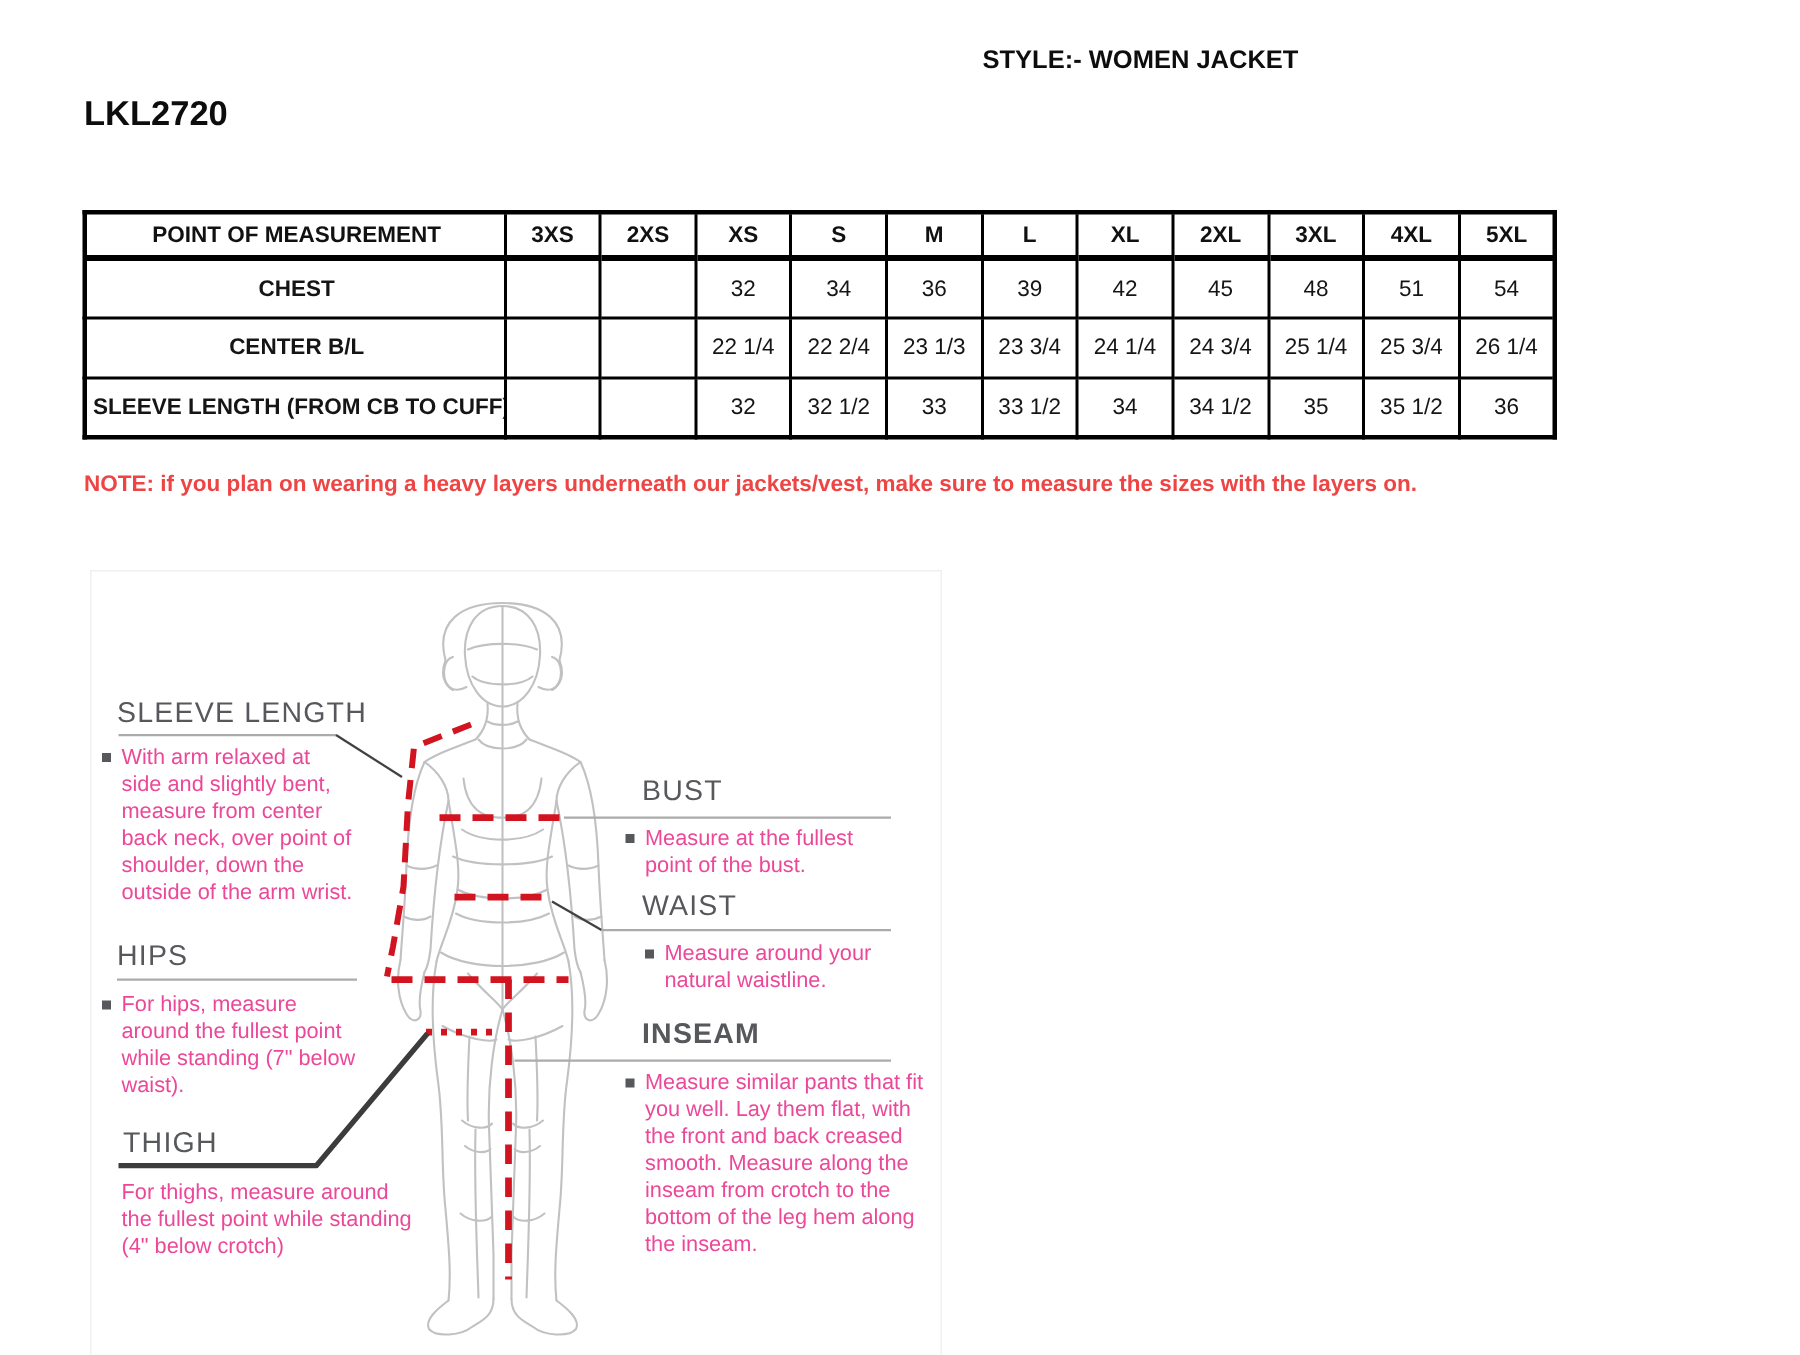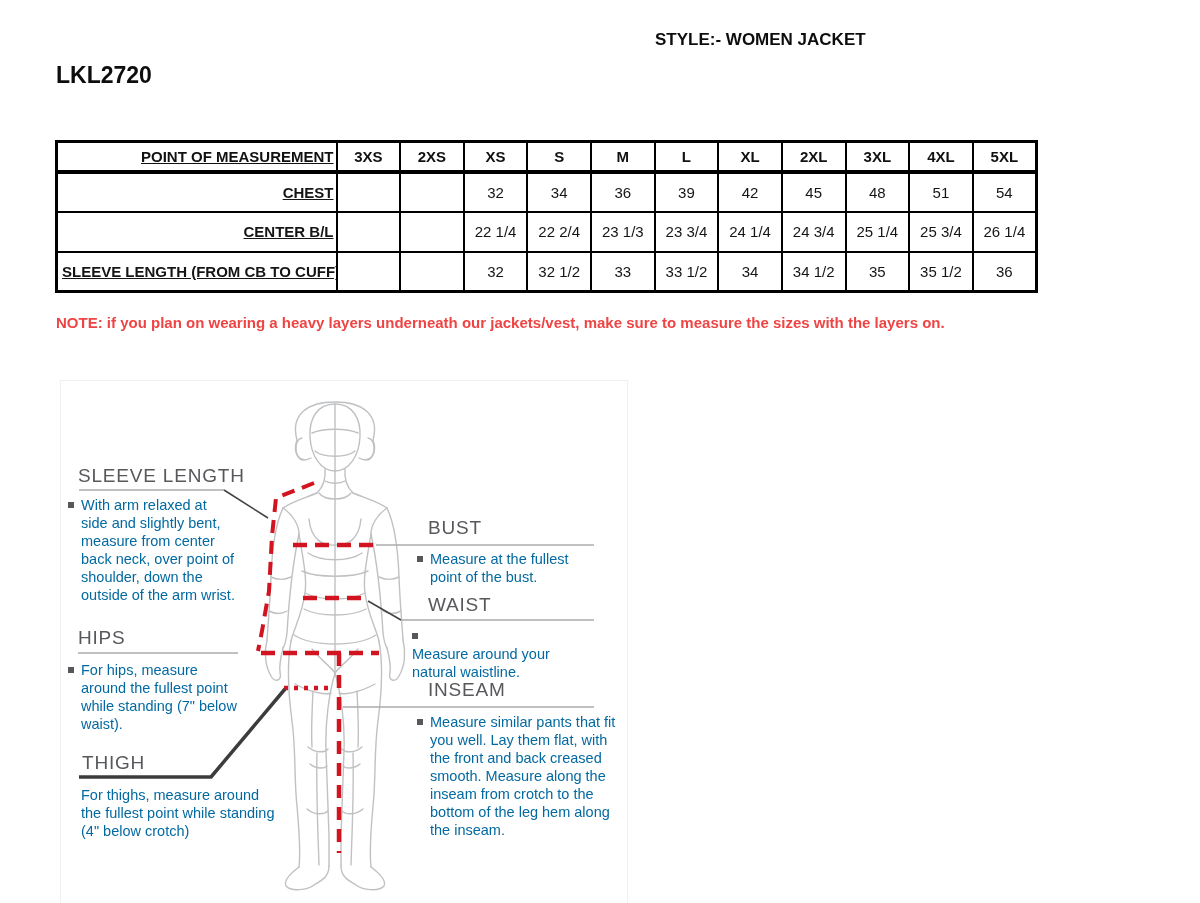--- a/index.html
+++ b/index.html
@@ -27,21 +27,21 @@
   }
   table.size-chart col.poml-col { width:280px; }
   table.size-chart th, table.size-chart td {
     border:2px solid #000;
     text-align:center; vertical-align:middle;
     height:40px; padding:0 2px;
     white-space:nowrap; overflow:hidden;
   }
   table.size-chart thead th { height:30px; font-weight:bold; border-bottom:4px solid #000; }
   table.size-chart th.poml, table.size-chart td.rowlabel {
-    text-align:right; padding-left:4px; font-weight:bold;text-decoration:underline;
+    text-align:center; padding-left:4px; font-weight:bold;
   }
   table.size-chart td { font-weight:normal; color:#151515; }
   .note {
     position:absolute; left:56px; top:314px;
     font-size:15px; font-weight:bold; color:#ef4444;
   }
   .diagram {
     position:absolute; left:60px; top:368px;
     width:568px; height:524px;
     border:1px solid #f0f0f0;
@@ -50,21 +50,21 @@
   .diagram svg { position:absolute; left:0; top:0; }
   .dg-title {
     position:absolute;
     font-size:19px; letter-spacing:0.8px;
     color:#57585c;
   }
   .dg-desc {
     position:absolute;
     display:flex; gap:7px;
     font-size:14.5px; line-height:1.24;
-    color:#0369a1;
+    color:#ec4899;
   }
   .dg-desc .bullet {
     flex:0 0 auto;
     width:6px; height:6px; margin-top:5px;
     background:#57585c;
   }
   .dg-desc .dtext { display:block; }
 </style>
 </head>
 <body>
@@ -252,25 +252,25 @@
       <span class="dtext" style="width:195px;">For thighs, measure around the fullest point while standing (4" below crotch)</span>
     </div>
 
     <div class="dg-title" style="left:367px; top:136px;">BUST</div>
     <div class="dg-desc" style="left:356px; top:170px; width:182px;">
       <span class="bullet"></span>
       <span class="dtext" style="width:165px;">Measure at the fullest point of the bust.</span>
     </div>
 
     <div class="dg-title" style="left:367px; top:213px;">WAIST</div>
-    <div class="dg-desc" style="left:351px; top:247px; width:182px;flex-direction:column;">
+    <div class="dg-desc" style="left:369px; top:247px; width:182px;">
       <span class="bullet"></span>
       <span class="dtext" style="width:160px;">Measure around your natural waistline.</span>
     </div>
 
-    <div class="dg-title" style="left:367px; top:298px;">INSEAM</div>
+    <div class="dg-title" style="left:367px; top:298px;font-weight:bold;">INSEAM</div>
     <div class="dg-desc" style="left:356px; top:333px; width:205px;">
       <span class="bullet"></span>
       <span class="dtext" style="width:188px;">Measure similar pants that fit you well. Lay them flat, with the front and back creased smooth. Measure along the inseam from crotch to the bottom of the leg hem along the inseam.</span>
     </div>
 
   </div>
 </div>
 
 </body></html>

